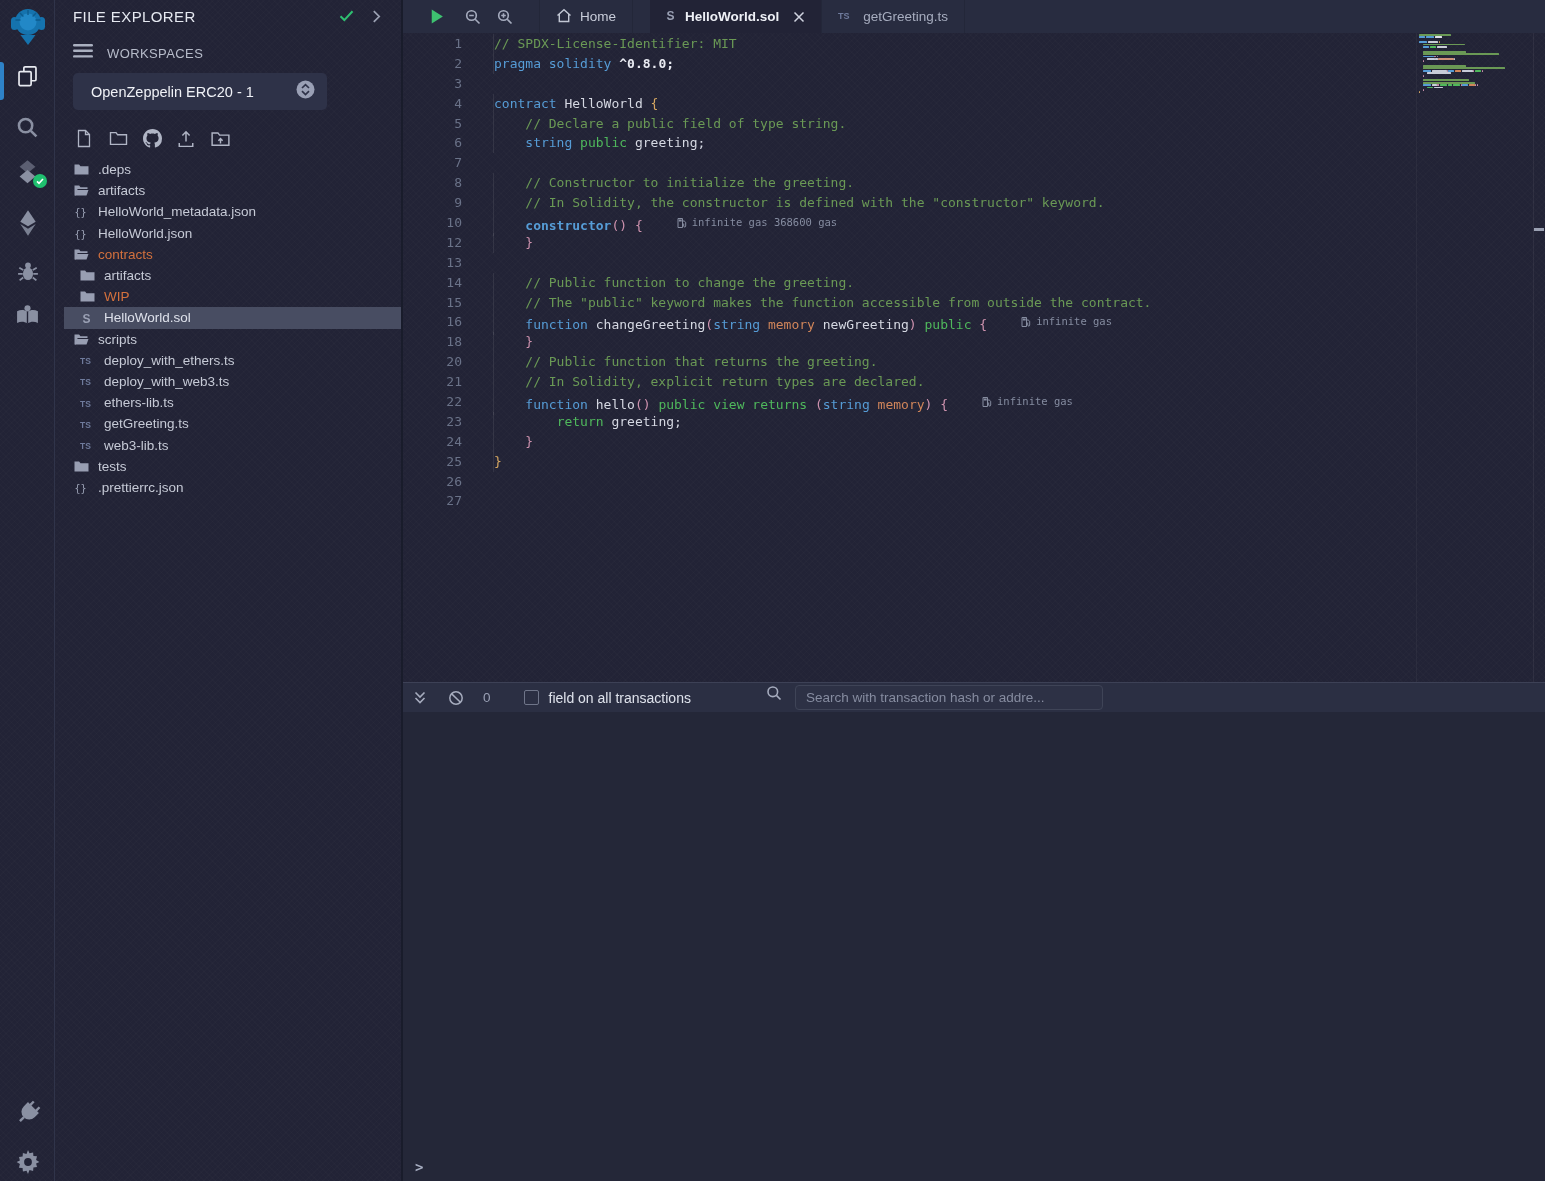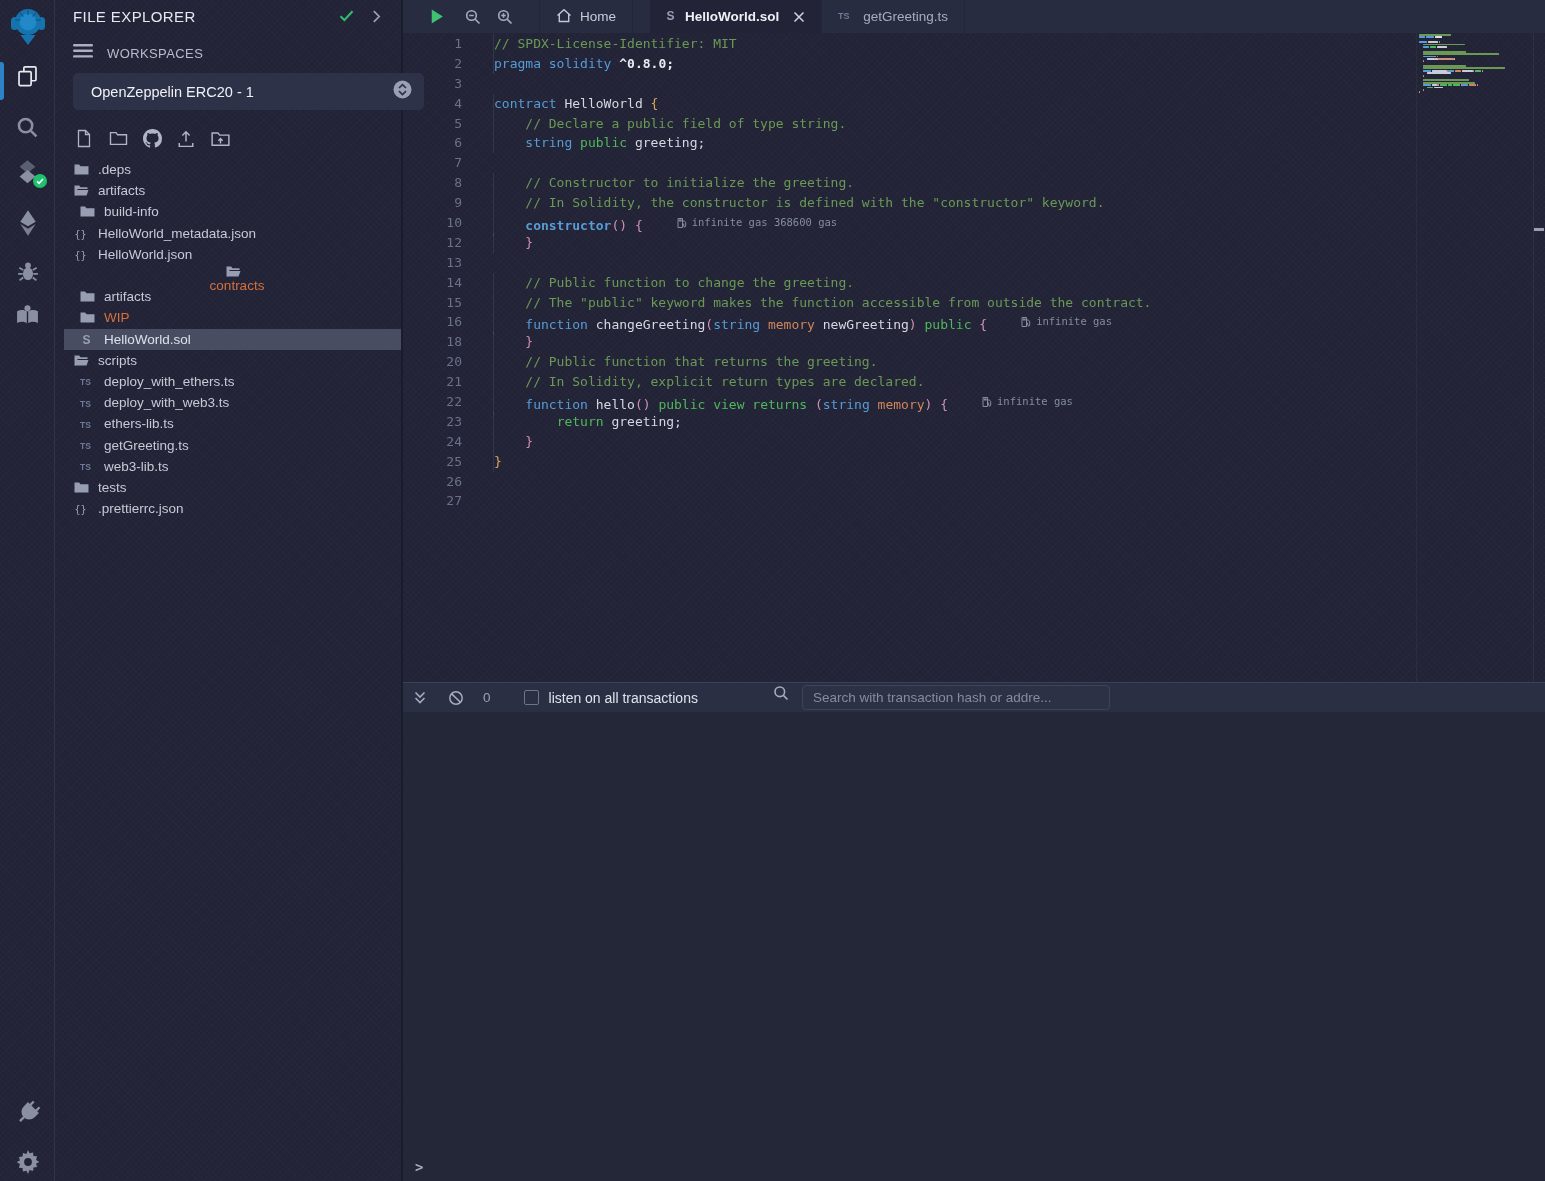--- a/index.html
+++ b/index.html
@@ -20,21 +20,21 @@
   .active-marker { position:absolute; left:0; top:62px; width:4px; height:38px; background:#2e82c7; border-radius:0 3px 3px 0; }
   .badge-ok { position:absolute; right:8px; bottom:-4px; width:14px; height:14px; border-radius:50%; background:#1fc06f; display:flex; align-items:center; justify-content:center; }
   .rel { position:relative; }
   
   .side-panel { position:absolute; left:55px; top:0; bottom:0; width:348px; border-right:2px solid #191c2b; }
   .fe-header { display:flex; align-items:center; height:32px; padding:0 14px 0 18px; }
   .fe-title { font-size:15px; font-weight:500; letter-spacing:.4px; color:#e6e9f1; flex:1; }
   .fe-header .hbtn { display:flex; align-items:center; justify-content:center; width:22px; height:22px; cursor:pointer; }
   .ws-row { display:flex; align-items:center; gap:14px; padding:12px 0 0 18px; }
   .ws-label { font-size:13px; letter-spacing:.4px; color:#b7bcca; }
-  .ws-select { margin:11px 0 0 18px; width:351px; height:37px; background:#2e3248; border-radius:5px; display:flex; align-items:center; padding:0 12px 0 18px; cursor:pointer; }
+  .ws-select { margin:11px 0 0 18px; width:254px; height:37px; background:#2e3248; border-radius:5px; display:flex; align-items:center; padding:0 12px 0 18px; cursor:pointer; }
   .ws-value { flex:1; font-size:14.5px; font-weight:500; color:#f0f2f7; }
   .fe-toolbar { display:flex; align-items:center; gap:8px; padding:16px 0 0 16px; }
   .fe-toolbar .tbic { width:26px; height:24px; display:flex; align-items:center; justify-content:center; cursor:pointer; }
   
   .file-tree { margin-top:9px; }
   .tree-row { display:flex; align-items:center; height:21.2px; cursor:pointer; }
   .tree-row.selected { background:#484d62; margin-left:9px; }
   .tree-icon { width:17px; display:flex; justify-content:center; margin-right:8px; flex:none; }
   .tree-label { font-size:13.5px; color:#c6cad6; white-space:nowrap; }
   .tree-label.hl-orange { color:#d4713d; }
@@ -252,45 +252,37 @@
         </div>
         <div class="tree-row" style="padding-left: 18px;">
           <span class="tree-icon">
             <svg width="15" height="13" viewBox="0 0 15 13">
               <path d="M0.5 1.5h4.6l1.4 1.8h7v1.7H3.6L1.8 11.5H0.5z" fill="#989eb2"></path>
               <path d="M2.9 6h11.6l-2 5.5H1z" fill="#989eb2"></path>
             </svg>
           </span>
           <span class="tree-label">artifacts</span>
         </div>
-        <div class="tree-row" style="padding-left: 24px;">
-          <span class="tree-icon">
-            <svg width="15" height="13" viewBox="0 0 15 13">
-              <path d="M0.5 1.5h4.6l1.4 1.8h8v8.2h-14z" fill="#989eb2"></path>
-            </svg>
-          </span>
-          <span class="tree-label">build-info</span>
-        </div>
         <div class="tree-row" style="padding-left: 18px;">
           <span class="tree-icon">
             <svg width="15" height="13" viewBox="0 0 15 13">
               <text x="0.5" y="10.5" font-family="DejaVu Sans Mono, monospace" font-size="10" fill="#9aa0b4">{}</text>
             </svg>
           </span>
           <span class="tree-label">HelloWorld_metadata.json</span>
         </div>
         <div class="tree-row" style="padding-left: 18px;">
           <span class="tree-icon">
             <svg width="15" height="13" viewBox="0 0 15 13">
               <text x="0.5" y="10.5" font-family="DejaVu Sans Mono, monospace" font-size="10" fill="#9aa0b4">{}</text>
             </svg>
           </span>
           <span class="tree-label">HelloWorld.json</span>
         </div>
-        <div class="tree-row" style="padding-left: 18px; flex-direction: column;">
+        <div class="tree-row" style="padding-left: 18px;">
           <span class="tree-icon">
             <svg width="15" height="13" viewBox="0 0 15 13">
               <path d="M0.5 1.5h4.6l1.4 1.8h7v1.7H3.6L1.8 11.5H0.5z" fill="#989eb2"></path>
               <path d="M2.9 6h11.6l-2 5.5H1z" fill="#989eb2"></path>
             </svg>
           </span>
           <span class="tree-label hl-orange">contracts</span>
         </div>
         <div class="tree-row" style="padding-left: 24px;">
           <span class="tree-icon">
@@ -625,21 +617,21 @@
           </svg>
       </span>
       <span class="term-ic" style="margin-left:14px;">
         <svg width="16" height="16" viewBox="0 0 16 16" fill="none" stroke="#a6acbe" stroke-width="1.5">
             <circle cx="8" cy="8" r="6.2"></circle>
             <path d="M3.7 3.9l8.7 8.4"></path>
           </svg>
       </span>
       <span class="term-count">0</span>
       <span class="cbx"></span>
-      <span class="listen-label">listen on all transactions</span>
+      <span class="listen-label">field on all transactions</span>
       <span class="term-search">
         <span>
           <svg width="16" height="16" viewBox="0 0 16 16" fill="none" stroke="#a6acbe" stroke-width="1.6">
               <circle cx="6.8" cy="6.8" r="4.8"></circle>
               <path d="M10.4 10.4L14.5 14.5"></path>
             </svg>
         </span>
         <input class="term-input" type="text" placeholder="Search with transaction hash or addre..." style="">
       </span>
     </div>

